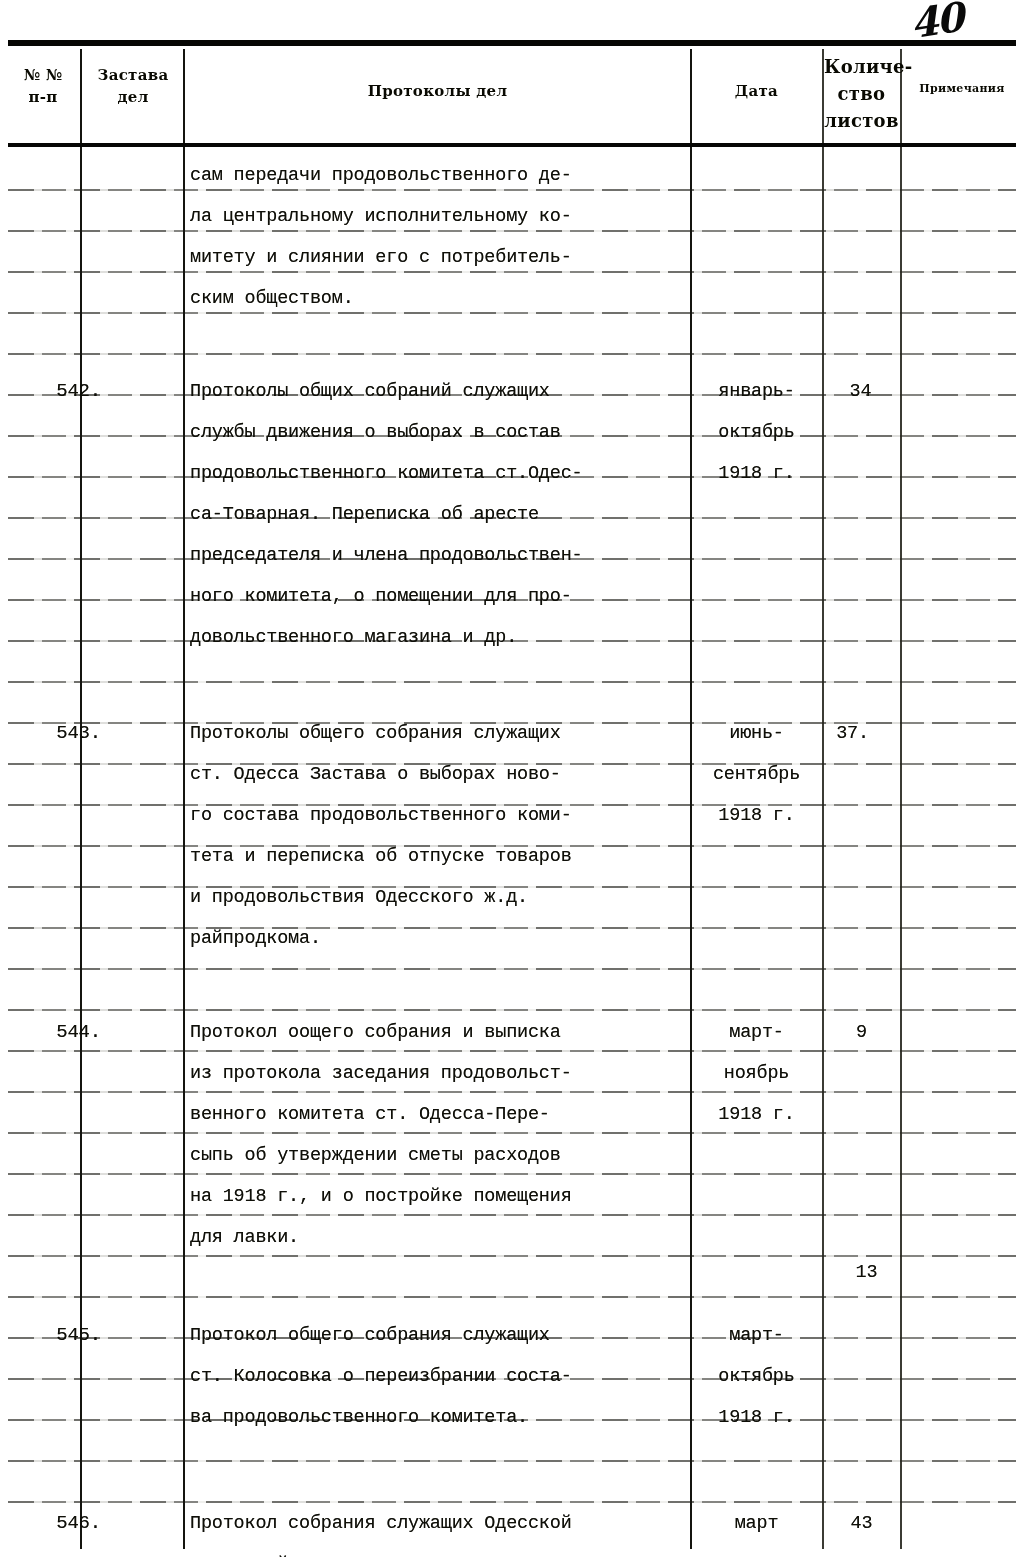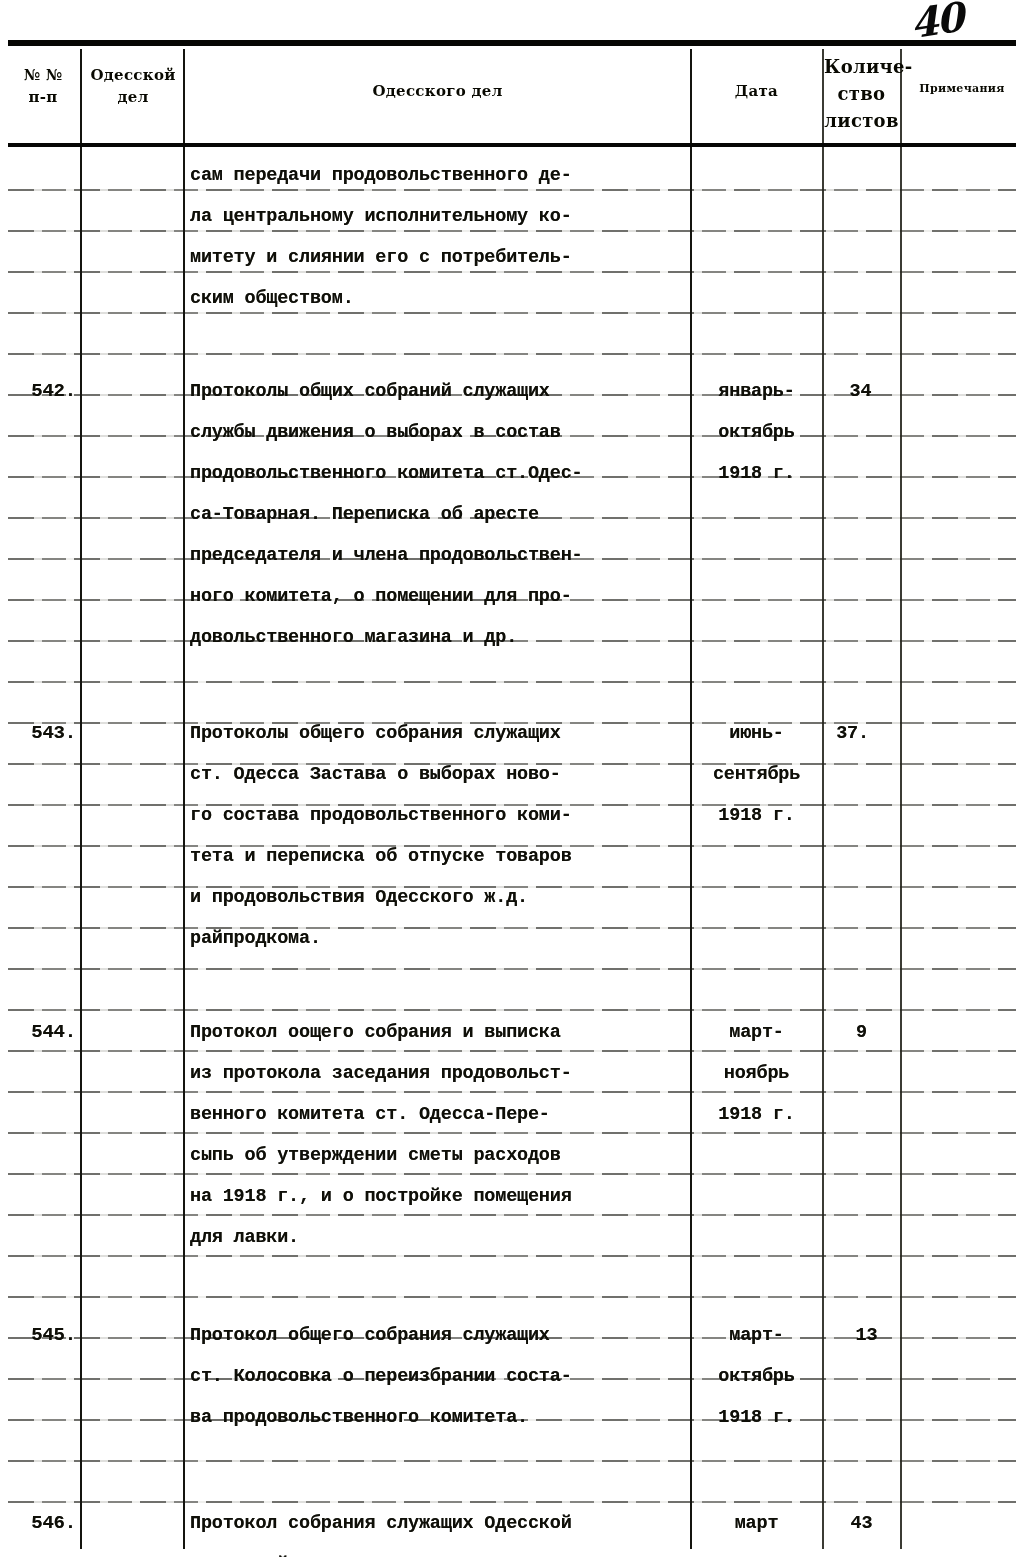--- a/index.html
+++ b/index.html
@@ -93,29 +93,29 @@
   
   .cell {
     position: absolute;
     z-index: 22;
     white-space: pre;
     font-size: 18.5px;
     line-height: 41px;
     letter-spacing: -.2px;
     color: #15150f;
   }
-  .num      { text-align: right; font-size: 19px; }
+  .num      { text-align: right; font-size: 19px; padding-left: 25px; }
   .title    { text-align: left;  }
   .date     { text-align: center; }
   .count    { text-align: center; }
 
   .line { display: block; height: 41px; }
 
   
-  .ink { text-shadow: 0 0 .4px rgba(0,0,0,.55); font-weight: bold; }
+  .ink { text-shadow: 0 0 .4px rgba(0,0,0,.55); }
 </style>
 </head>
 <body>
 
 <div id="page">
 
   <div class="folio">40</div>
 
   <div id="ruled-layer">
       <div class="ruled" style="top: 189px;"></div>
@@ -163,25 +163,25 @@
   <div class="vline soft" style="left:822px; top:49px; height:1500px"></div>
   <div class="vline soft" style="left:900px; top:49px; height:1500px"></div>
 
   <div id="thead">
     <div class="th" style="left:6px;  top:16px; width:74px">
       <span>№  №</span><br>
       <span>п-п</span>
     </div>
 
     <div class="th" style="left:84px; top:16px; width:98px">
-      <span>Одесской</span><br>
+      <span>Застава</span><br>
       <span>дел</span>
     </div>
 
-    <div class="th" style="left:186px; top:32px; width:503px">Одесского дел</div>
+    <div class="th" style="left:186px; top:32px; width:503px">Протоколы дел</div>
 
     <div class="th" style="left:692px; top:32px; width:129px">Дата</div>
 
     <div class="th" style="left:824px; top:4px; width:75px; font-size:18px; line-height:1.5">
       <span>Количе-</span><br>
       <span>ство</span><br>
       <span>листов</span>
     </div>
 
     <div class="th" style="left:902px; top:32px; width:120px; font-size:11px">Примечания</div>
@@ -202,21 +202,21 @@
       <div class="cell ink count" style="left: 823px; top: 713px; width: 59px;"><span class="line">37.</span></div>
       <div></div>
       <div class="cell ink num" style="left: 0px; top: 1012px; width: 76px;"><span class="line">544.</span></div>
       <div class="cell ink title" style="left: 190px; top: 1012px; width: 505px;"><span class="line">Протокол оощего собрания и выписка</span><span class="line">из протокола заседания продовольст-</span><span class="line">венного комитета ст. Одесса-Пере-</span><span class="line">сыпь об утверждении сметы расходов</span><span class="line">на 1918 г., и о постройке помещения</span><span class="line">для лавки.</span></div>
       <div class="cell ink date" style="left: 691px; top: 1012px; width: 131px;"><span class="line">март-</span><span class="line">ноябрь</span><span class="line">1918 г.</span></div>
       <div class="cell ink count" style="left: 823px; top: 1012px; width: 77px;"><span class="line">9</span></div>
       <div></div>
       <div class="cell ink num" style="left: 0px; top: 1315px; width: 76px;"><span class="line">545.</span></div>
       <div class="cell ink title" style="left: 190px; top: 1315px; width: 505px;"><span class="line">Протокол общего собрания служащих</span><span class="line">ст. Колосовка о переизбрании соста-</span><span class="line">ва продовольственного комитета.</span></div>
       <div class="cell ink date" style="left: 691px; top: 1315px; width: 131px;"><span class="line">март-</span><span class="line">октябрь</span><span class="line">1918 г.</span></div>
-      <div class="cell ink count" style="left: 823px; top: 1315px; width: 87px;"><span class="line">13</span></div>
+      <div class="cell ink count" style="left: 823px; top: 1252px; width: 87px;"><span class="line">13</span></div>
       <div></div>
       <div class="cell ink num" style="left: 0px; top: 1503px; width: 76px;"><span class="line">546.</span></div>
       <div class="cell ink title" style="left: 190px; top: 1503px; width: 505px;"><span class="line">Протокол собрания служащих Одесской</span><span class="line">Городской станции ЮЗЖД по организа-</span></div>
       <div class="cell ink date" style="left: 691px; top: 1503px; width: 131px;"><span class="line">март</span><span class="line">1918 г.</span></div>
       <div class="cell ink count" style="left: 823px; top: 1503px; width: 77px;"><span class="line">43</span></div>
     </div>
 
 </div>
 
 </body></html>

